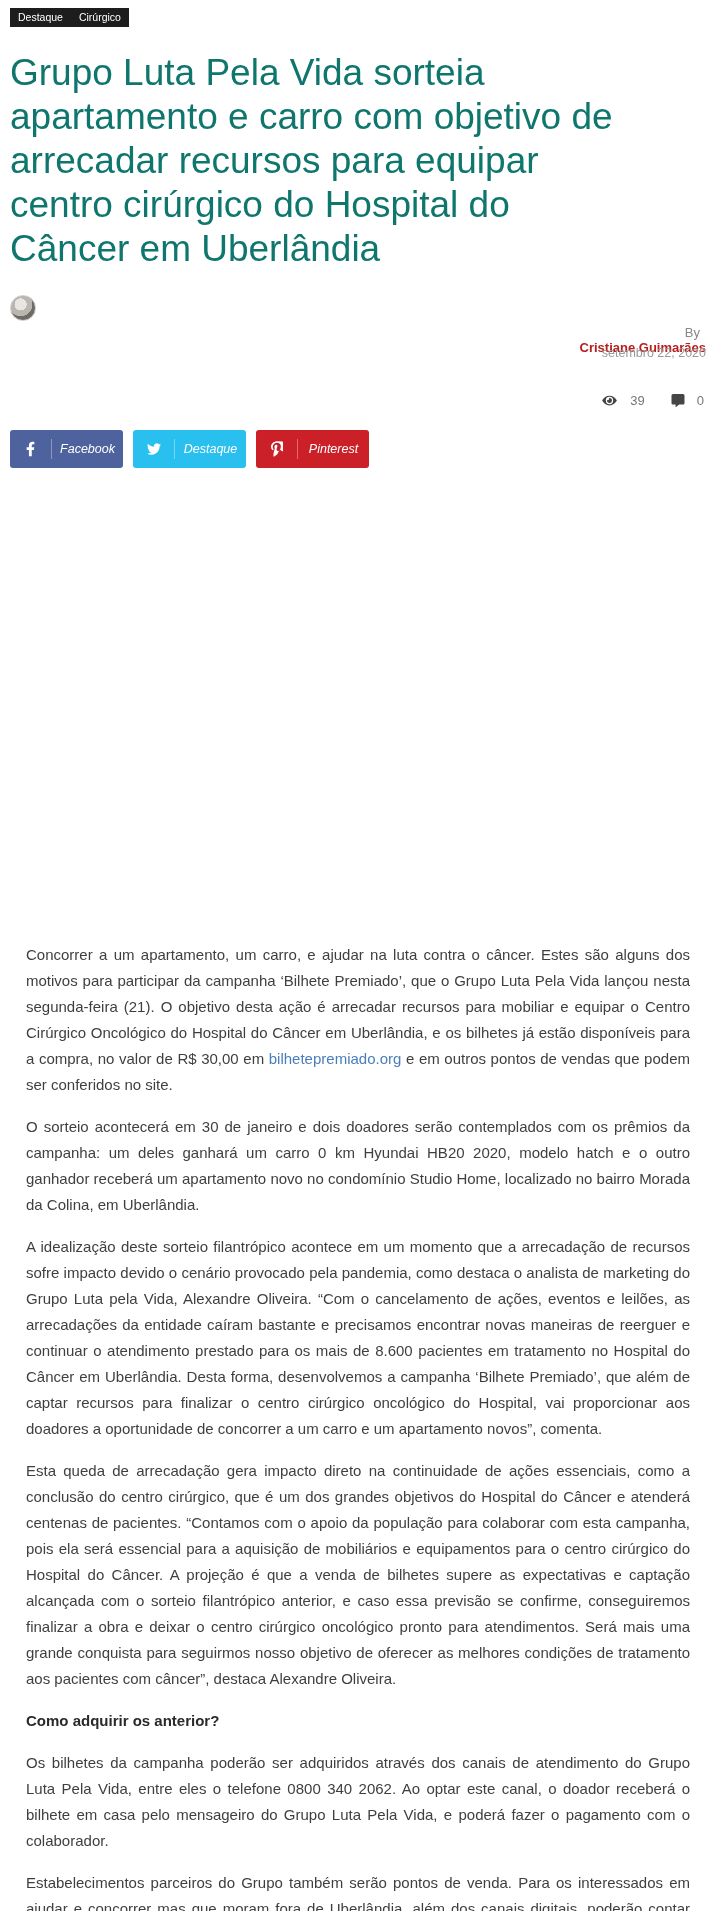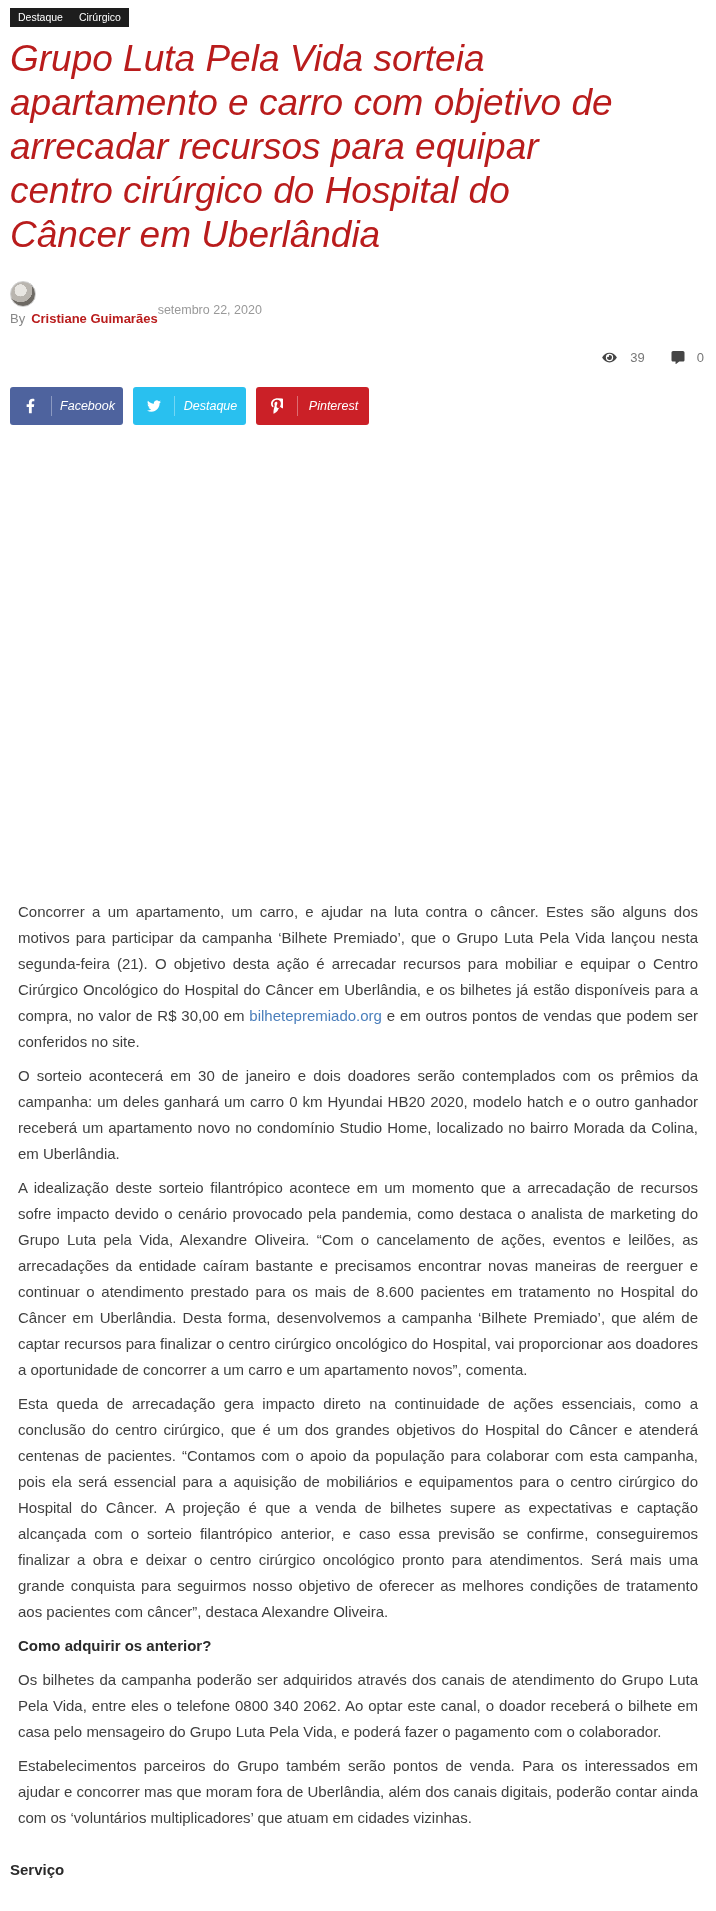--- a/index.html
+++ b/index.html
@@ -14,31 +14,31 @@
   
   .tags { display: flex; }
   .tag {
     background: #1d1d1d; color: #ffffff; font-size: 10.5px;
     padding: 4px 8px; line-height: 1; cursor: pointer; border: none;
     font-family: inherit;
   }
 
   
   .headline {
-    margin-top: 10px; max-width: 606px;
-    font-size: 37px; line-height: 44px; font-weight: 400; color: #b91c1c; font-style: italic;
+    margin-top: 24px; max-width: 606px;
+    font-size: 37px; line-height: 44px; font-weight: 400; color: #0f766e;
   }
 
   
   .avatar {
     margin-top: 24px; width: 26px; height: 26px; border-radius: 50%;
     background: radial-gradient(circle at 40% 35%, #e8e6e2 0 28%, #b9b5af 29% 55%, #6e6a64 56% 100%);
     border: 1px solid #cfcfcf; cursor: pointer;
   }
-  .byline-row { display: flex; align-items: flex-end; margin-top: 4px; }
+  .byline-row { display: flex; align-items: flex-end; margin-top: 4px; flex-direction: column; }
   .by-label { font-size: 13px; color: #888888; margin-right: 6px; }
   .author { font-size: 13px; font-weight: 700; color: #b91c1c; cursor: pointer; }
   .date { font-size: 12.5px; color: #999999; transform: translateY(-9px); }
 
   
   .stats-row { display: flex; justify-content: flex-end; align-items: center; gap: 26px; margin-top: 24px; padding-right: 2px; }
   .stat { display: flex; align-items: center; gap: 12px; }
   .stat svg { display: block; }
   .stat-num { font-size: 13px; color: #777777; }
 
@@ -58,21 +58,21 @@
   
   .figure-placeholder { height: 428px; margin-top: 18px; background: #ffffff; }
   .caption {
     margin: 4px auto 0 auto; max-width: 680px; text-align: center;
     font-style: italic; font-size: 15px; line-height: 22px; color: #3a3a3a;
   }
   a.link { color: #4a7ebb; text-decoration: none; cursor: pointer; }
 
   
   .article { margin-top: 28px; font-size: 15px; line-height: 26px; text-align: justify; color: #3f3f3f; }
-  .article p { margin: 8px; }
+  .article p { margin: 16px; }
   .sub-heading { margin-top: 26px; font-weight: 700; color: #2a2a2a; font-size: 15px; line-height: 26px; }
   .service-block { margin-top: 26px; }
   .service-line { line-height: 26px; text-align: left; }
   .bold { font-weight: 700; color: #2a2a2a; }
 </style>
 </head>
 <body>
 
 <div class="container">
 

